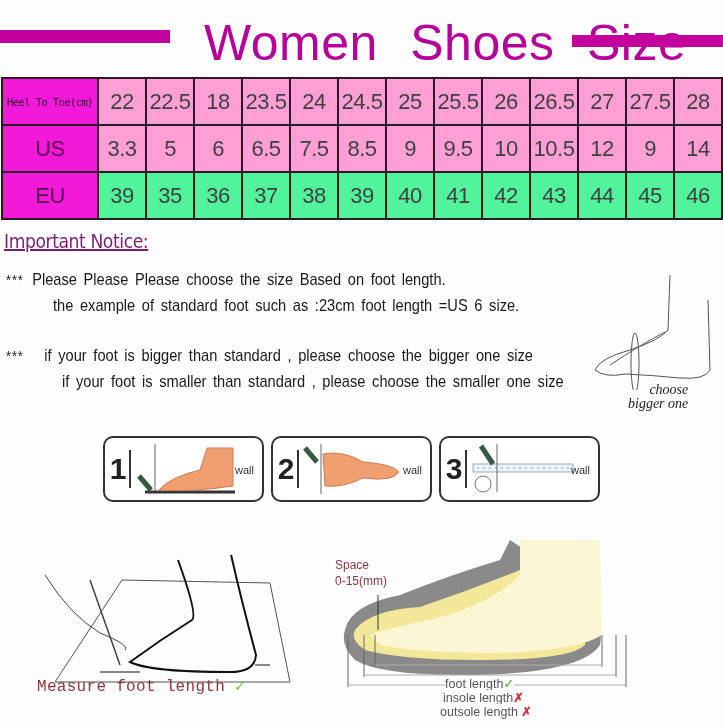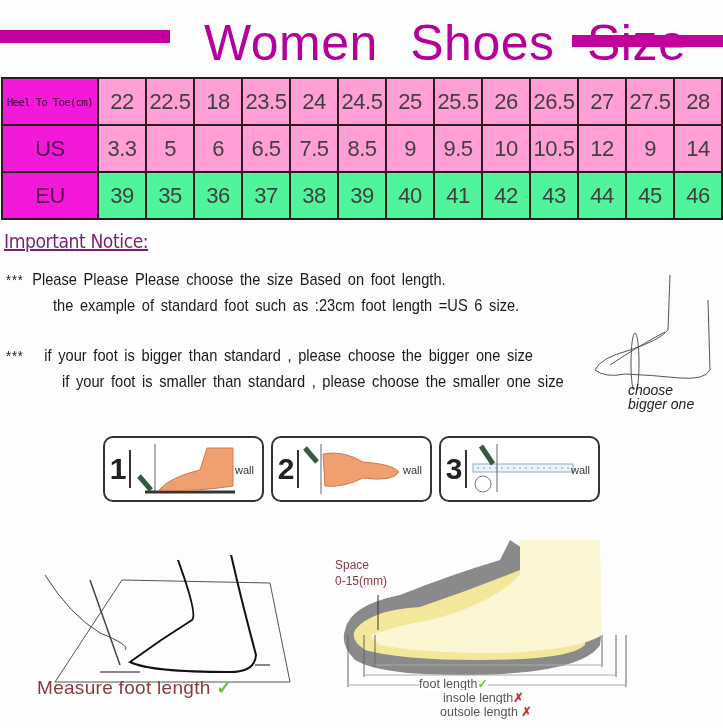--- a/index.html
+++ b/index.html
@@ -9,26 +9,26 @@
   .title { position:absolute; left:176px; top:14px; font-size:50px; color:#b5009a; letter-spacing:0.5px; word-spacing:18px; white-space:nowrap;margin-left:28px; }
   table.size { position:absolute; left:1px; top:77px; border-collapse:collapse; }
   table.size td { border:2px solid #2a1a22; text-align:center; padding:0; height:45px; font-size:22px; color:#404040; font-family:"Liberation Sans", sans-serif; letter-spacing:-0.5px; }
   table.size td.head { background:#f21ad8; width:94px; color:#5a0a50; font-size:22px; }
   table.size td.head.small { font-size:10.5px; font-family:"DejaVu Sans Mono", monospace; letter-spacing:-0.6px; color:#3a0a35; }
   table.size td.pink { background:#ff9fd6; width:46px; }
   table.size td.green { background:#52f49b; width:46px; }
   .notice-title { position:absolute; left:4px; top:229px; font-size:20px; color:#7a1f70; text-decoration:underline; font-family:"DejaVu Sans", sans-serif; letter-spacing:-0.5px; transform:scaleX(0.86); transform-origin:left; }
   .line { position:absolute; font-size:17px; color:#1a1a1a; white-space:nowrap; transform:scaleX(0.86); transform-origin:left; word-spacing:3px; }
   .stars { font-size:15px; letter-spacing:1px; margin-right:10px; }
-  .choose-label { position:absolute; left:628px; top:383px; font-family:Liberation Sans, sans-serif; font-style:italic; font-size:14px; color:#222; line-height:14px; text-align:left; }
+  .choose-label { position:absolute; left:628px; top:383px; font-family:Liberation Serif, serif; font-style:italic; font-size:14px; color:#222; line-height:14px; text-align:right; }
   .steps { position:absolute; left:103px; top:436px; display:flex; gap:7px; }
   .step { width:157px; height:62px; border:2px solid #333; border-radius:10px; position:relative; background:#fff; }
   .step .num { position:absolute; left:2px; top:12px; width:22px; height:38px; font-size:30px; font-weight:bold; color:#222; text-align:center; border-right:2px solid #333; line-height:38px; }
   .step .wall { position:absolute; right:8px; top:26px; font-size:11px; font-weight:normal; color:#333;text-align:center; }
-  .measure-label { position:absolute; left:37px; top:676px; font-size:19px; color:#8a3840; letter-spacing:0.3px; }
+  .measure-label { position:absolute; left:37px; top:676px; font-size:16px; color:#8a3840; letter-spacing:0.3px;font-family:Liberation Mono, monospace; }
   .check { color:#6ac24a; font-weight:bold; }
   .shoe-text { position:absolute; font-size:12.5px; color:#555; white-space:nowrap; }
   .space-label { position:absolute; left:335px; top:557px; font-size:12px; color:#8a3840; line-height:16px; }
   .x { color:#d0303a; font-weight:bold; }
 </style>
 </head>
 <body>
 
 <div class="title-bar-left"></div>
 <div class="title">Women  Shoes  Size</div>
@@ -165,21 +165,21 @@
   <line x1="286" y1="100" x2="286" y2="152" stroke="#666"></line>
   <line x1="35" y1="130" x2="262" y2="130" stroke="#aaa"></line>
   <line x1="24" y1="140" x2="276" y2="140" stroke="#aaa"></line>
   <line x1="8" y1="150" x2="286" y2="150" stroke="#aaa"></line>
   <line x1="38" y1="60" x2="38" y2="95" stroke="#333"></line>
 </svg>
 <div class="space-label">
   <div>Space</div>
   <div>0-15(mm)</div>
 </div>
-<div class="shoe-text" style="left:419px; top:676px; background:#fff;">
+<div class="shoe-text" style="left:445px; top:676px; background:#fff;">
   <span>foot length</span><span class="check">✓</span>
 </div>
 <div class="shoe-text" style="left:443px; top:690px; background:#fff;">
   <span>insole length</span><span class="x">✗</span>
 </div>
 <div class="shoe-text" style="left:440px; top:704px; background:#fff;">
   <span>outsole length</span> <span class="x">✗</span>
 </div>
 
 </body></html>

